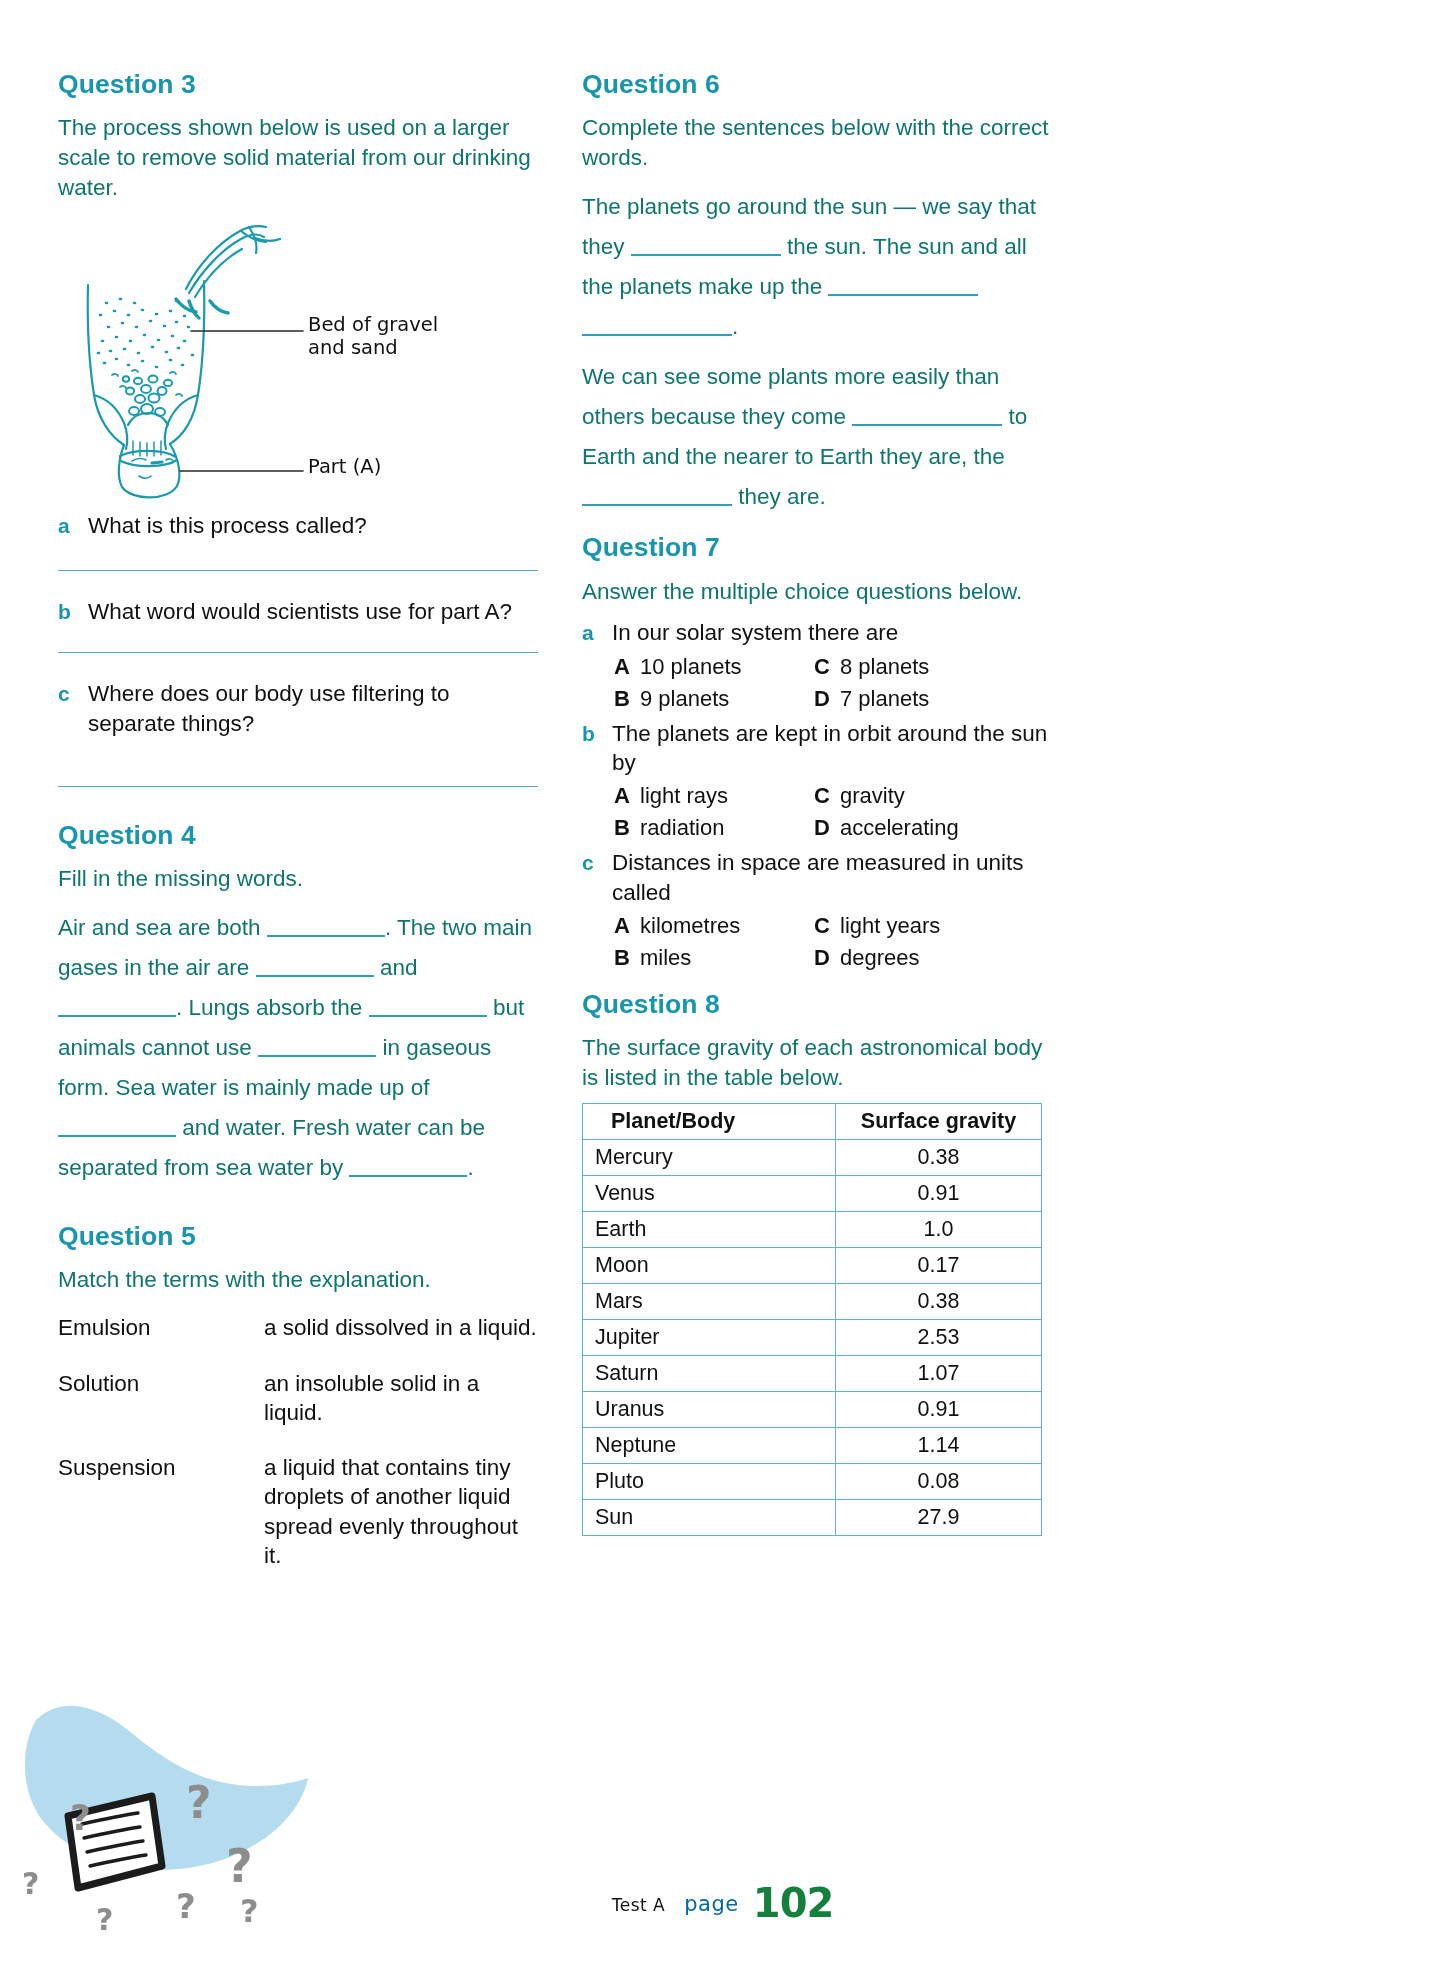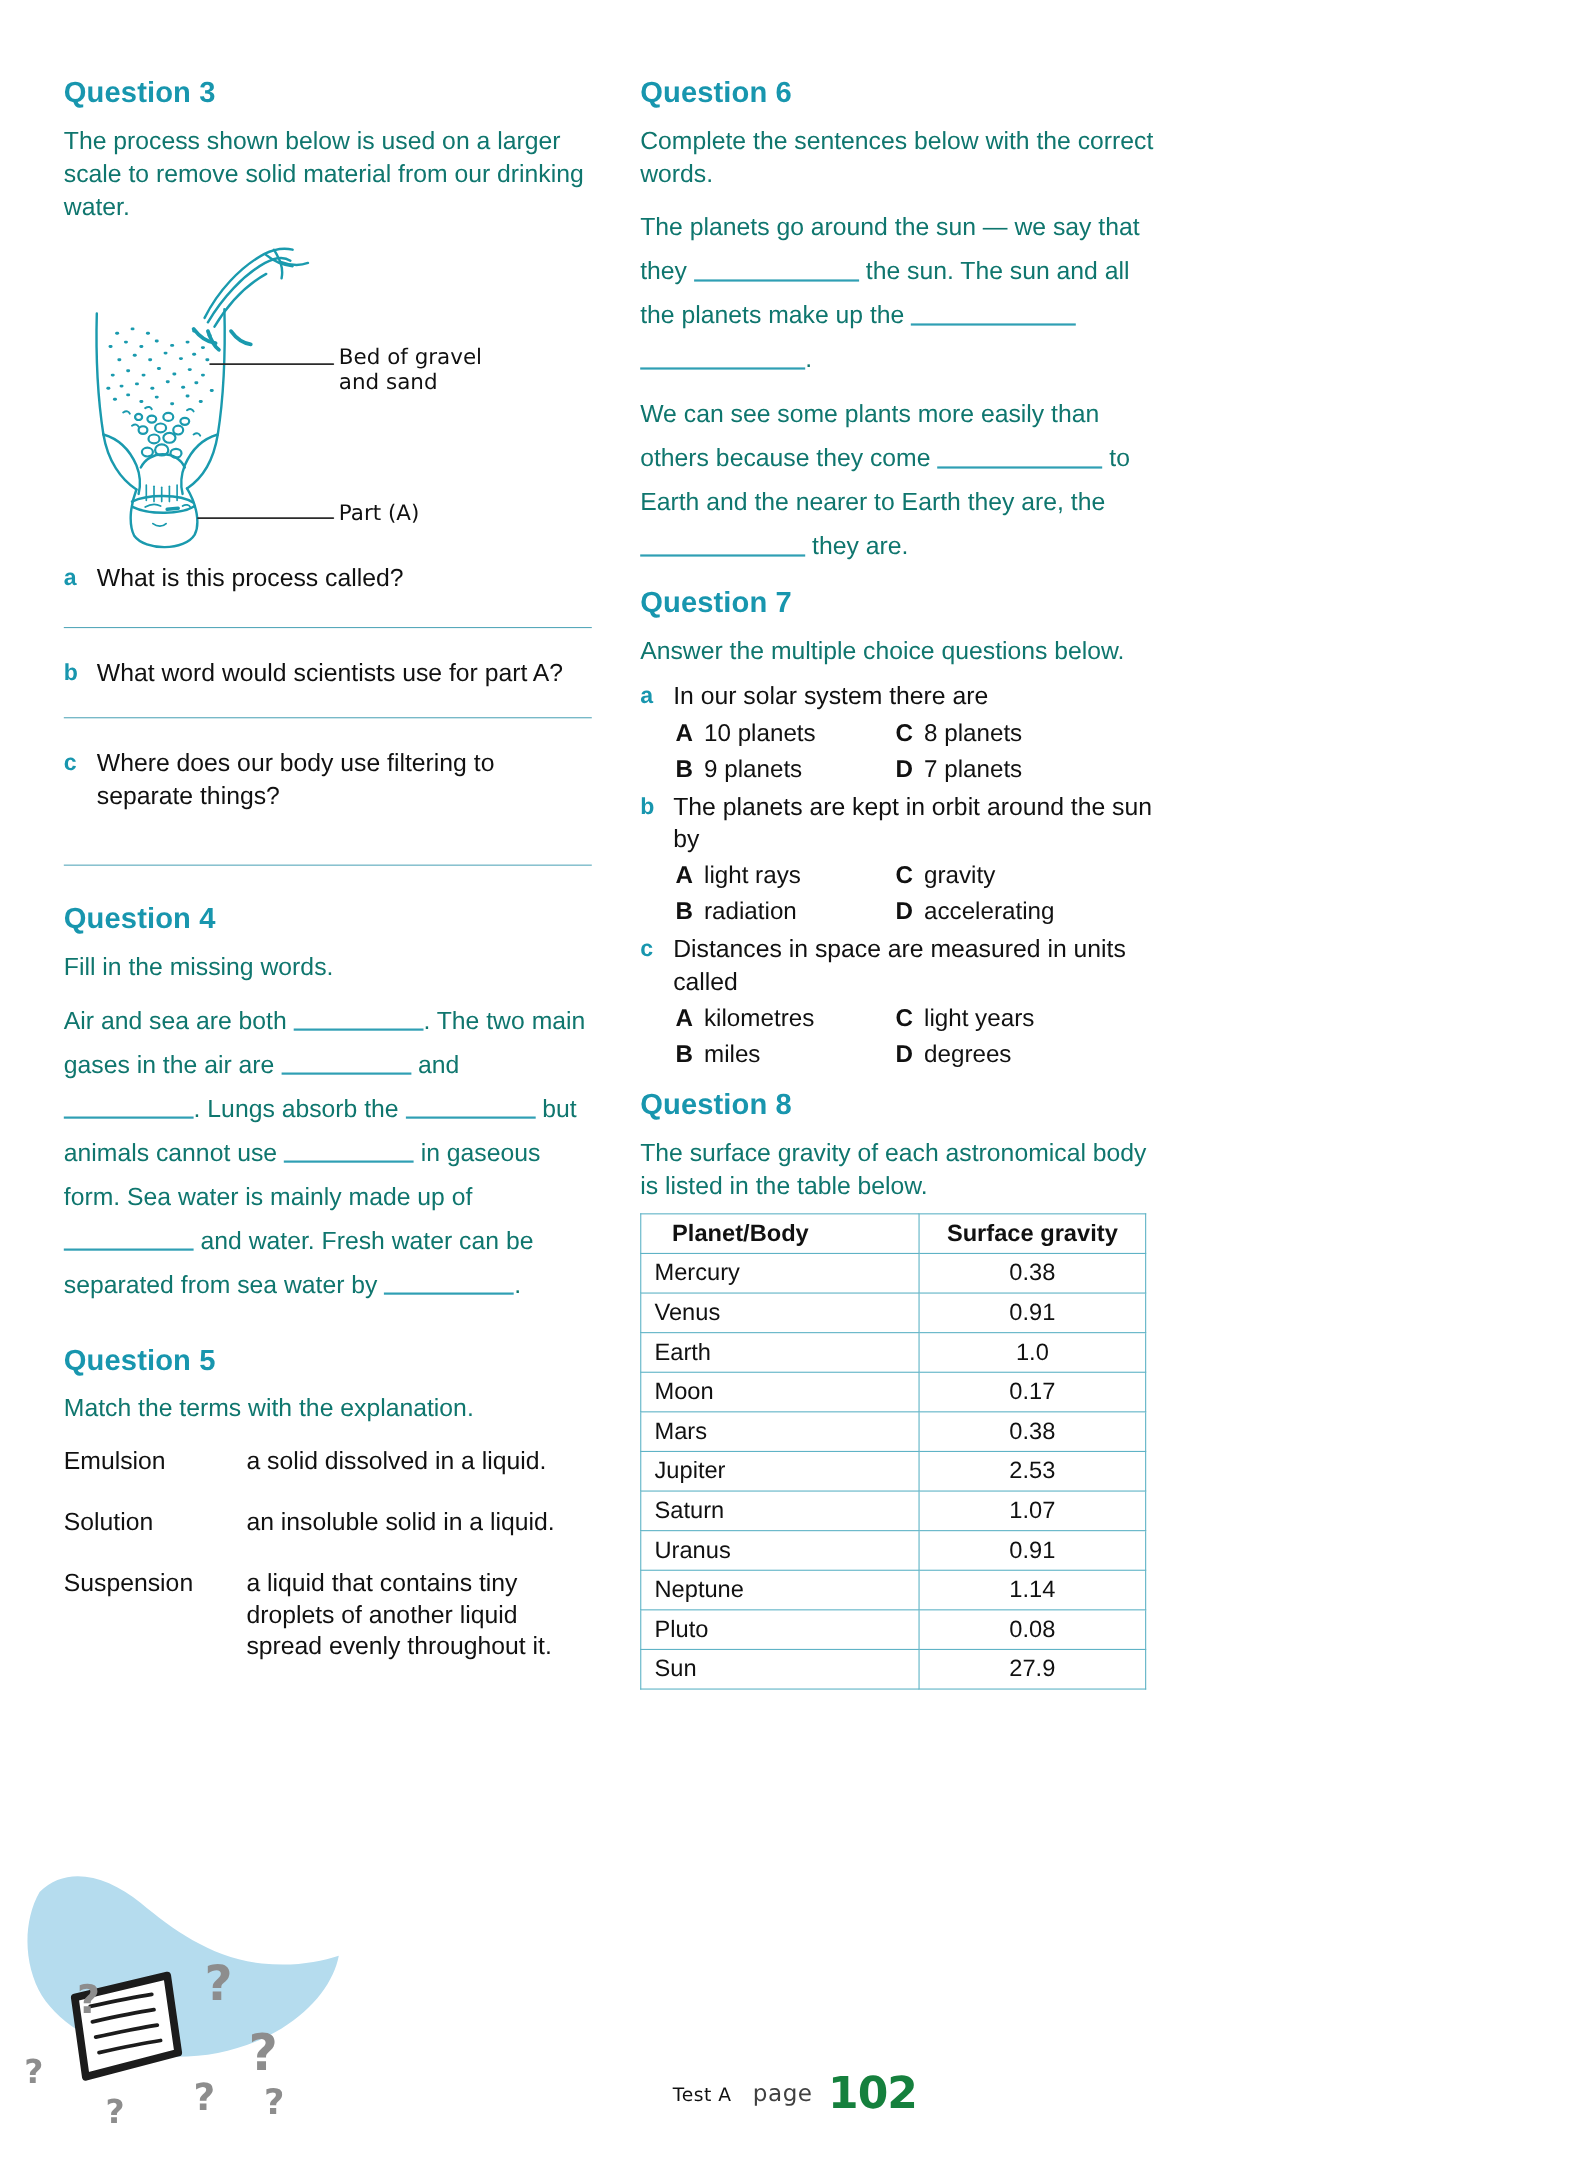--- a/index.html
+++ b/index.html
@@ -66,21 +66,21 @@
   .blank{
     display:inline-block;
     border-bottom:2px solid #2f9fb4;
     height:1.05em;
     vertical-align:-2px;
   }
   .b-sm{width:118px;}
   .b-md{width:150px;}
 
   
-  .match-row{display:flex;font-size:22.5px;line-height:1.3;margin-bottom:26px;}
+  .match-row{display:flex;font-size:22.5px;line-height:1.3;margin-bottom:26px;gap:40px;}
   .match-term{width:166px;flex:0 0 166px;}
   .match-def{flex:1;}
 
   
   .diagram{position:relative;width:480px;height:288px;margin:4px 0 10px 0;}
   .diagram svg{position:absolute;left:0;top:0;}
   .dlabel{
     position:absolute;
     font-family:"DejaVu Sans",sans-serif;
     font-size:19.5px;
@@ -114,21 +114,21 @@
   table.gravity td.name{width:240px;}
 
   
   .footer{
     position:absolute;
     left:0;top:1880px;width:1445px;
     text-align:center;
     font-family:"DejaVu Sans",sans-serif;
   }
   .footer .f-test{font-size:17px;color:#111;letter-spacing:.5px;}
-  .footer .f-page{font-size:21px;color:#404040;letter-spacing:.5px;margin-left:14px;}
+  .footer .f-page{font-size:21px;color:#0369a1;letter-spacing:.5px;margin-left:14px;}
   .footer .f-num{
     font-size:40px;color:#15803d;font-weight:bold;
     margin-left:9px;vertical-align:-6px;letter-spacing:-1px;
   }
 
   
   .deco{position:absolute;left:8px;top:1600px;width:320px;height:330px;}
 </style>
 </head>
 <body>

